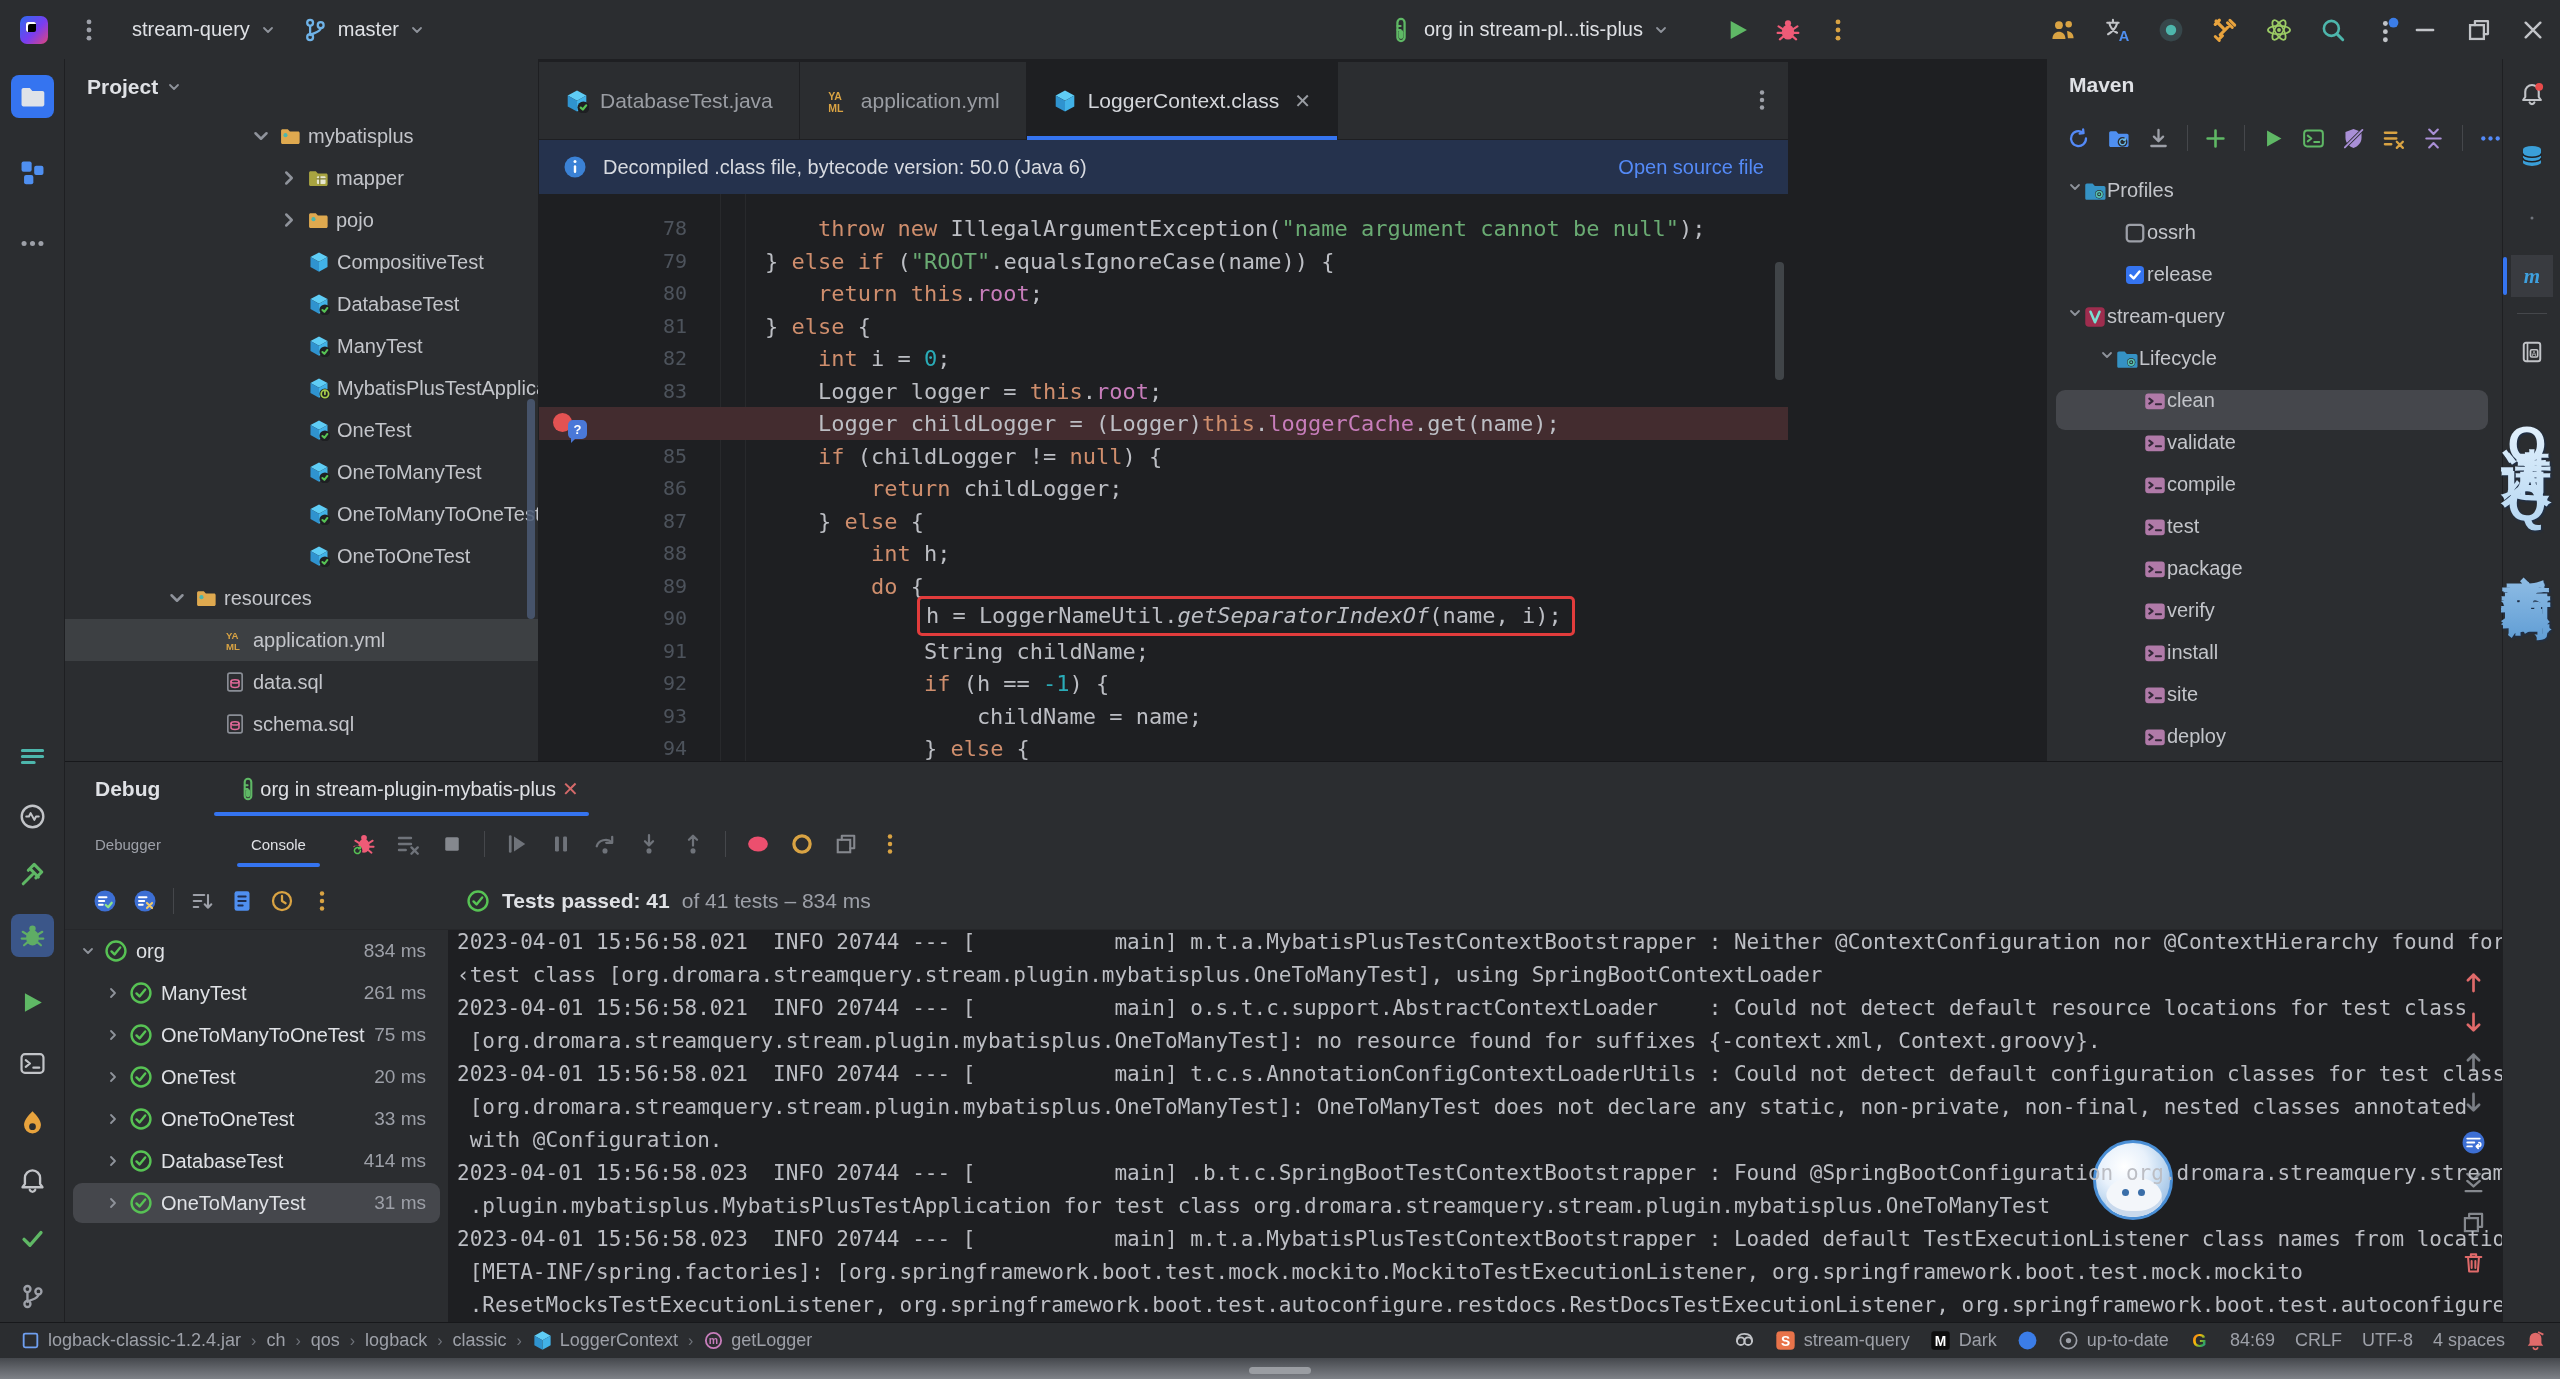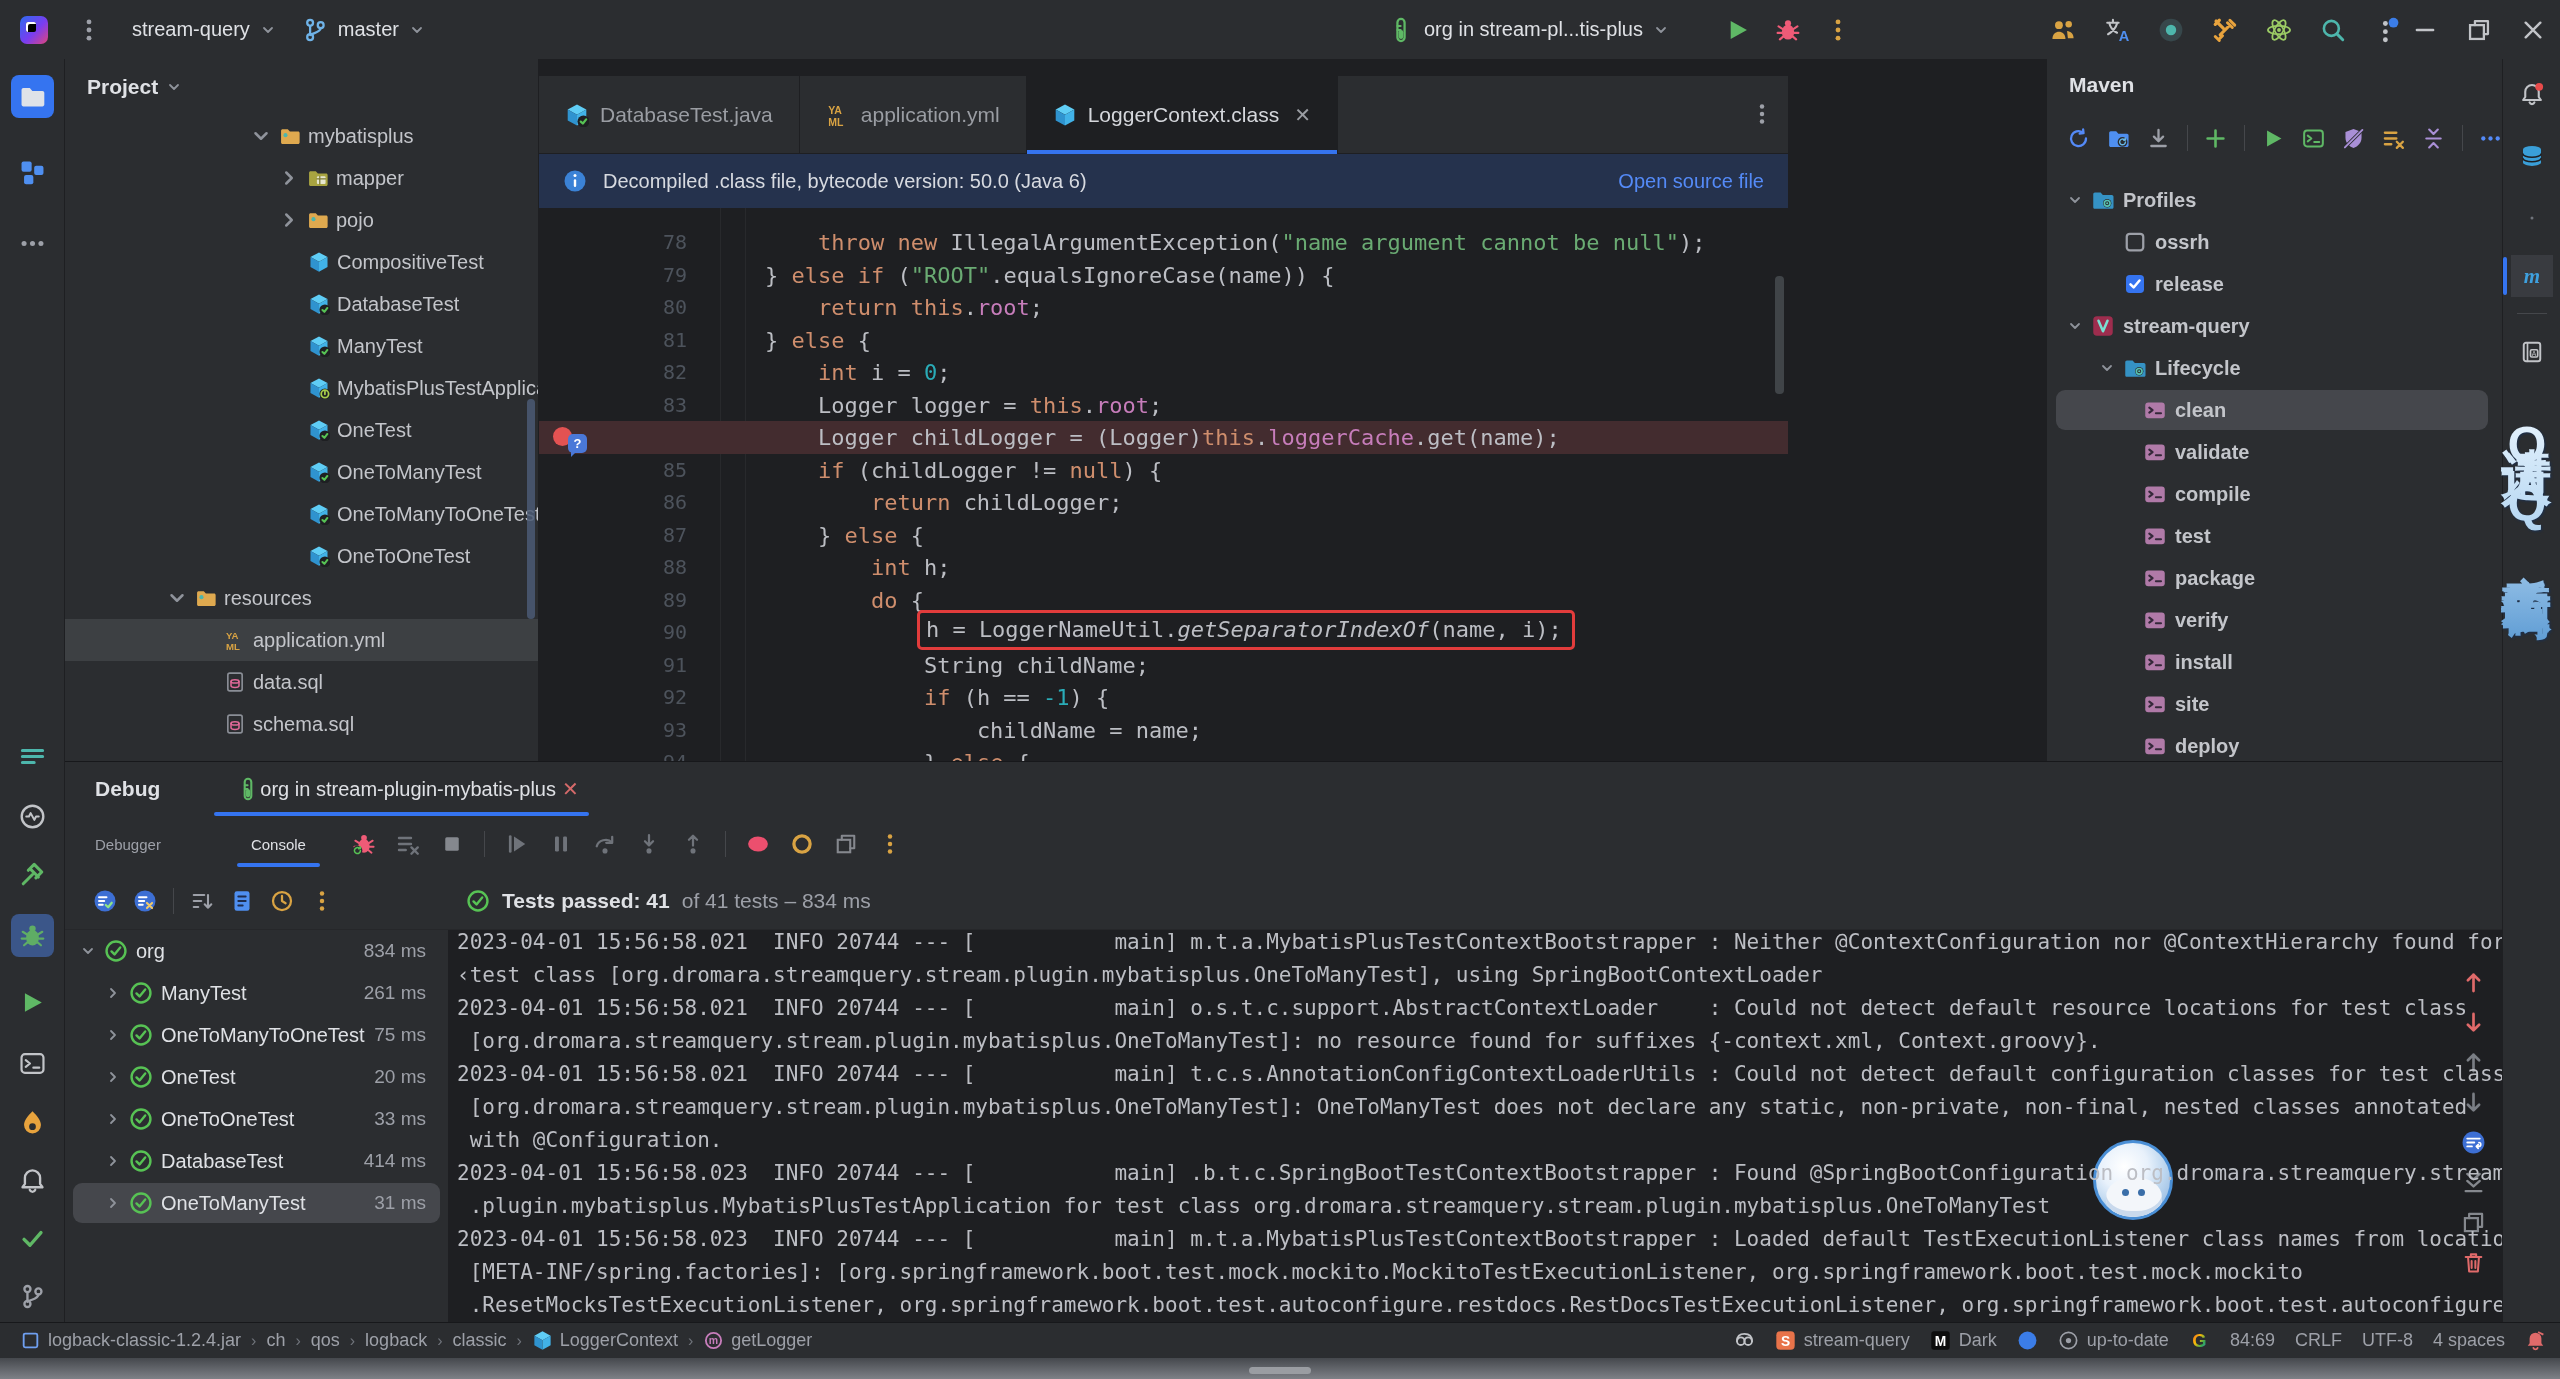--- a/index.html
+++ b/index.html
@@ -35,21 +35,21 @@
 
   
   #project { position:absolute; left:65px; top:59px; width:474px; height:702px; background:#2b2d30; border-right:1px solid #1e1f22; overflow:hidden; }
   #project-header { height:56px; display:flex; align-items:center; padding-left:22px; gap:8px; color:#dfe1e5; font-size:21px; font-weight:bold; }
   .tree-row { position:relative; height:42px; display:flex; align-items:center; gap:7px; color:#c3c5ca; font-size:20px; white-space:nowrap; }
   .tree-row.selected { background:#3d4043; }
   .tree-row .ic { width:22px; height:22px; }
   #proj-scroll { position:absolute; right:3px; top:340px; width:8px; height:220px; border-radius:4px; background:#4b5a74; opacity:.85; }
 
   
-  #editor { position:absolute; left:539px; top:76px; width:1249px; height:702px; background:#1e1f22; }
+  #editor { position:absolute; left:539px; top:62px; width:1249px; height:702px; background:#1e1f22; }
   #tabs { height:78px; background:#2b2d30; display:flex; border-bottom:1px solid #1e1f22; position:relative; }
   .tab { height:78px; display:flex; align-items:center; gap:11px; padding:0 26px; font-size:21px; color:#9a9da3; border-right:1px solid #1e1f22; position:relative; }
   .tab.active { background:#1e1f22; color:#d5d7dc; }
   .tab.active:after { content:""; position:absolute; left:0; right:0; bottom:0; height:4px; background:#3574f0; }
   .tab .close { color:#9a9da3; font-size:20px; margin-left:4px; }
   #tabs-kebab { position:absolute; right:14px; top:26px; }
   #banner { height:54px; background:#25324d; display:flex; align-items:center; padding:0 24px; gap:16px; }
   #banner-text { color:#d7dae0; font-size:20px; flex:1; }
   #banner-link { color:#548af7; font-size:20px; }
   #code { position:relative; height:570px; overflow:hidden; font-family:"DejaVu Sans Mono", monospace; }
@@ -64,21 +64,21 @@
   .bp-q { position:absolute; left:29px; top:13px; width:19px; height:19px; border-radius:5px; background:#4a78d8; color:#fff; font-family:"Liberation Sans",sans-serif; font-size:13px; font-weight:bold; line-height:19px; text-align:center; }
   .bp-q:after { content:""; position:absolute; left:3px; bottom:-4px; border:4px solid transparent; border-top-color:#4a78d8; border-left-color:#4a78d8; }
   #ed-scroll { position:absolute; right:4px; top:68px; width:9px; height:118px; background:#494d53; border-radius:4px; opacity:.8; }
 
   
   #maven { position:absolute; left:2046px; top:59px; width:456px; height:702px; background:#2b2d30; border-left:1px solid #1e1f22; overflow:hidden; }
   #maven-header { height:52px; display:flex; align-items:center; padding-left:22px; color:#dfe1e5; font-size:21px; font-weight:bold; }
   #maven-toolbar { height:54px; display:flex; align-items:center; padding-left:20px; gap:17px; }
   #maven-toolbar .ic { width:23px; height:23px; }
   .vsep { width:1px; height:26px; background:#45474b; }
-  .mv-row { position:relative; height:42px; display:flex; align-items:center; gap:8px; color:#c3c5ca; font-size:20px; white-space:nowrap;font-weight:bold; }
+  .mv-row { position:relative; height:42px; display:flex; gap:0; color:#c3c5ca; font-size:20px; white-space:nowrap; }
   .mv-row .sel { position:absolute; left:9px; right:14px; top:1px; bottom:1px; background:#45474c; border-radius:9px; }
   .mv-row > * { position:relative; }
 
   
   #rightstripe { position:absolute; left:2502px; top:59px; width:58px; height:1299px; background:#2b2d30; border-left:1px solid #1e1f22; }
   .rs-item { position:absolute; left:8px; width:42px; height:42px; display:flex; align-items:center; justify-content:center; }
   .rs-item.active { background:#393b40; }
   .rs-item.active:before { content:""; position:absolute; left:-8px; top:2px; bottom:2px; width:4px; background:#3574f0; border-radius:2px; }
   .rs-div { position:absolute; left:14px; width:30px; height:1px; background:#45474b; }
 

